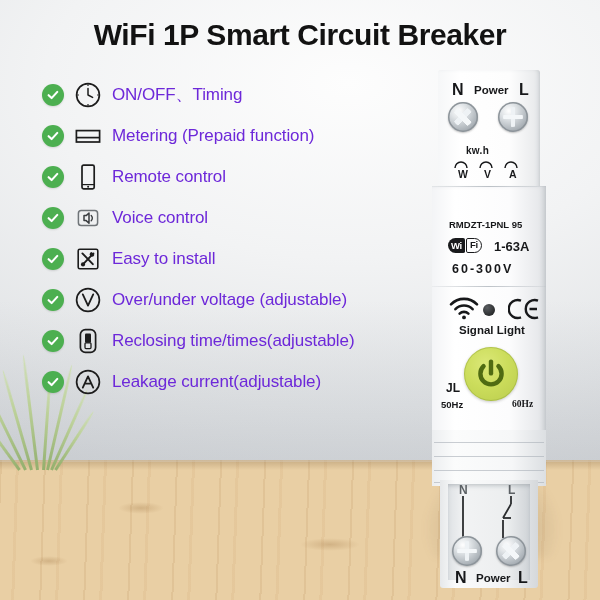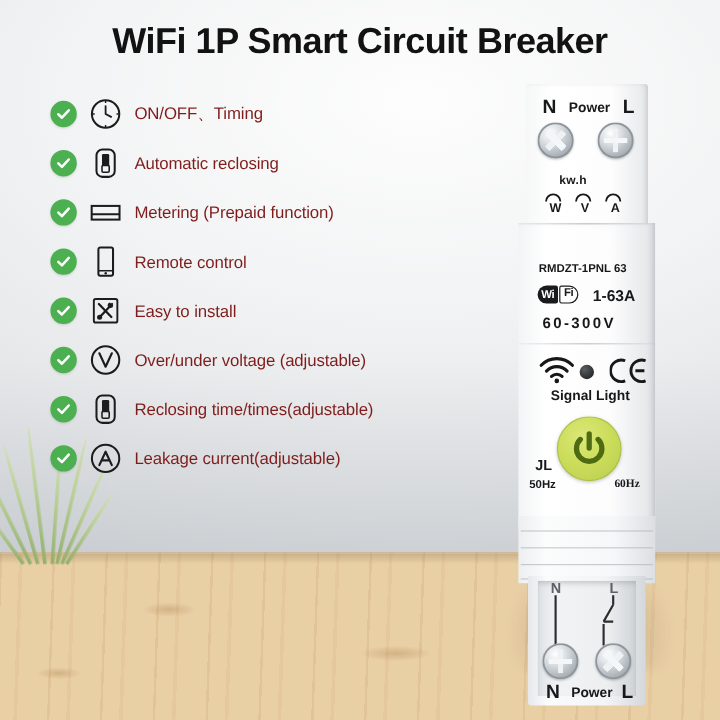--- a/index.html
+++ b/index.html
@@ -76,21 +76,21 @@
     display:flex; align-items:center; justify-content:center;
     box-shadow:0 1px 2px rgba(0,0,0,.12);
   }
   .check svg { display:block; }
   .f-icon {
     width:30px; height:30px; flex:0 0 30px;
     display:flex; align-items:center; justify-content:center;
   }
   .f-icon svg { display:block; }
   .f-label {
-    font-size:14px; color:#7f1d1d; white-space:nowrap;
+    font-size:17px; color:#6d28d9; white-space:nowrap;
     letter-spacing:-.1px;
   }
 
   
   .device { position:absolute; left:432px; top:70px; width:114px; height:482px; }
 
   .dev-shadow {
     position:absolute; left:-10px; top:392px; width:140px; height:96px;
     background:radial-gradient(ellipse at 50% 70%, rgba(90,68,44,.30), rgba(90,68,44,0) 70%);
     filter:blur(3px);
@@ -230,35 +230,20 @@
     <span class="f-icon">
       <svg width="28" height="28" viewBox="0 0 28 28">
         <circle cx="14" cy="14" r="11.4" fill="none" stroke="#1c1c1c" stroke-width="1.7"></circle>
         <path d="M14 14 L14 7.4 M14 14 L18.6 16.4" stroke="#1c1c1c" stroke-width="1.5" stroke-linecap="round"></path>
         <path d="M14 3.2v1.7M14 23.1v1.7M3.2 14h1.7M23.1 14h1.7" stroke="#1c1c1c" stroke-width="1.2"></path>
       </svg>
     </span>
     <span class="f-label">ON/OFF、Timing</span>
   </div>
 
-  <div class="feature">
-    <span class="check">
-      <svg width="14" height="14" viewBox="0 0 14 14">
-          <path d="M2.6 7.2 L5.6 10.1 L11.3 3.9" stroke="#fff" stroke-width="2.1" fill="none" stroke-linecap="round" stroke-linejoin="round"></path>
-        </svg>
-    </span>
-    <span class="f-icon">
-      <svg width="28" height="28" viewBox="0 0 28 28">
-        <rect x="6.4" y="2.6" width="15.2" height="22.8" rx="5" fill="none" stroke="#1c1c1c" stroke-width="1.7"></rect>
-        <rect x="11" y="6.4" width="6" height="9.4" rx="1" fill="#1c1c1c"></rect>
-        <rect x="11" y="15.8" width="6" height="5.8" rx="1" fill="none" stroke="#1c1c1c" stroke-width="1.3"></rect>
-      </svg>
-    </span>
-    <span class="f-label">Automatic reclosing</span>
-  </div>
 
   <div class="feature">
     <span class="check">
       <svg width="14" height="14" viewBox="0 0 14 14">
           <path d="M2.6 7.2 L5.6 10.1 L11.3 3.9" stroke="#fff" stroke-width="2.1" fill="none" stroke-linecap="round" stroke-linejoin="round"></path>
         </svg>
     </span>
     <span class="f-icon">
       <svg width="28" height="28" viewBox="0 0 28 28">
         <rect x="2.4" y="8.6" width="23.2" height="11.4" fill="none" stroke="#1c1c1c" stroke-width="1.7"></rect>
@@ -278,20 +263,35 @@
     <span class="f-icon">
       <svg width="28" height="28" viewBox="0 0 28 28">
         <rect x="8" y="2.2" width="12.2" height="23.6" rx="1.6" fill="none" stroke="#1c1c1c" stroke-width="1.7"></rect>
         <path d="M8 21.6 H20.2" stroke="#1c1c1c" stroke-width="1.2"></path>
         <circle cx="14.1" cy="23.7" r="1" fill="#1c1c1c"></circle>
       </svg>
     </span>
     <span class="f-label">Remote control</span>
   </div>
 
+  <div class="feature">
+    <span class="check">
+      <svg width="14" height="14" viewBox="0 0 14 14">
+          <path d="M2.6 7.2 L5.6 10.1 L11.3 3.9" stroke="#fff" stroke-width="2.1" fill="none" stroke-linecap="round" stroke-linejoin="round"></path>
+        </svg>
+    </span>
+    <span class="f-icon">
+      <svg width="28" height="28" viewBox="0 0 28 28">
+        <rect x="4.4" y="6.6" width="19.2" height="15" rx="2.8" fill="none" stroke="#6f7478" stroke-width="1.5"></rect>
+        <path d="M10 11.6 H12.2 L15 9 V19.2 L12.2 16.6 H10 Z" fill="none" stroke="#3a3d40" stroke-width="1.5" stroke-linejoin="round"></path>
+        <path d="M17.2 11.4 a3.8 3.8 0 0 1 0 5.4" fill="none" stroke="#3a3d40" stroke-width="1.4" stroke-linecap="round"></path>
+      </svg>
+    </span>
+    <span class="f-label">Voice control</span>
+  </div>
 
   <div class="feature">
     <span class="check">
       <svg width="14" height="14" viewBox="0 0 14 14">
           <path d="M2.6 7.2 L5.6 10.1 L11.3 3.9" stroke="#fff" stroke-width="2.1" fill="none" stroke-linecap="round" stroke-linejoin="round"></path>
         </svg>
     </span>
     <span class="f-icon">
       <svg width="28" height="28" viewBox="0 0 28 28">
         <rect x="4.2" y="4.2" width="19.6" height="19.6" rx="1.6" fill="none" stroke="#1c1c1c" stroke-width="1.6"></rect>
@@ -373,21 +373,21 @@
   <svg width="70" height="9" viewBox="0 0 70 9" style="position:absolute;left:22px;top:90px;">
     <path d="M1 8 a6 6 0 0 1 12 0" fill="none" stroke="#17181a" stroke-width="1.5"></path>
     <path d="M26 8 a6 6 0 0 1 12 0" fill="none" stroke="#17181a" stroke-width="1.5"></path>
     <path d="M51 8 a6 6 0 0 1 12 0" fill="none" stroke="#17181a" stroke-width="1.5"></path>
   </svg>
 
   <div class="body-mid"></div>
   <div class="seam" style="top:116px;"></div>
   <div class="seam" style="top:216px;"></div>
 
-  <span class="dev-txt lbl-model" style="left:17px;top:150px;">RMDZT-1PNL 63</span>
+  <span class="dev-txt lbl-model" style="left:17px;top:150px;">RMDZT-1PNL 95</span>
 
   <div class="wifi-badge" style="left:16px;top:168px;">
     <span class="wifi-wi">Wi</span>
     <span class="wifi-fi">Fi</span>
   </div>
   <span class="dev-txt lbl-amp" style="left:62px;top:170px;">1-63A</span>
   <span class="dev-txt lbl-volt" style="left:20px;top:193px;">60-300V</span>
 
   <svg width="32" height="24" viewBox="0 0 32 24" style="position:absolute;left:16px;top:226px;">
     <path d="M3 8.4 a18 18 0 0 1 26 0" fill="none" stroke="#17181a" stroke-width="2.6" stroke-linecap="round"></path>

